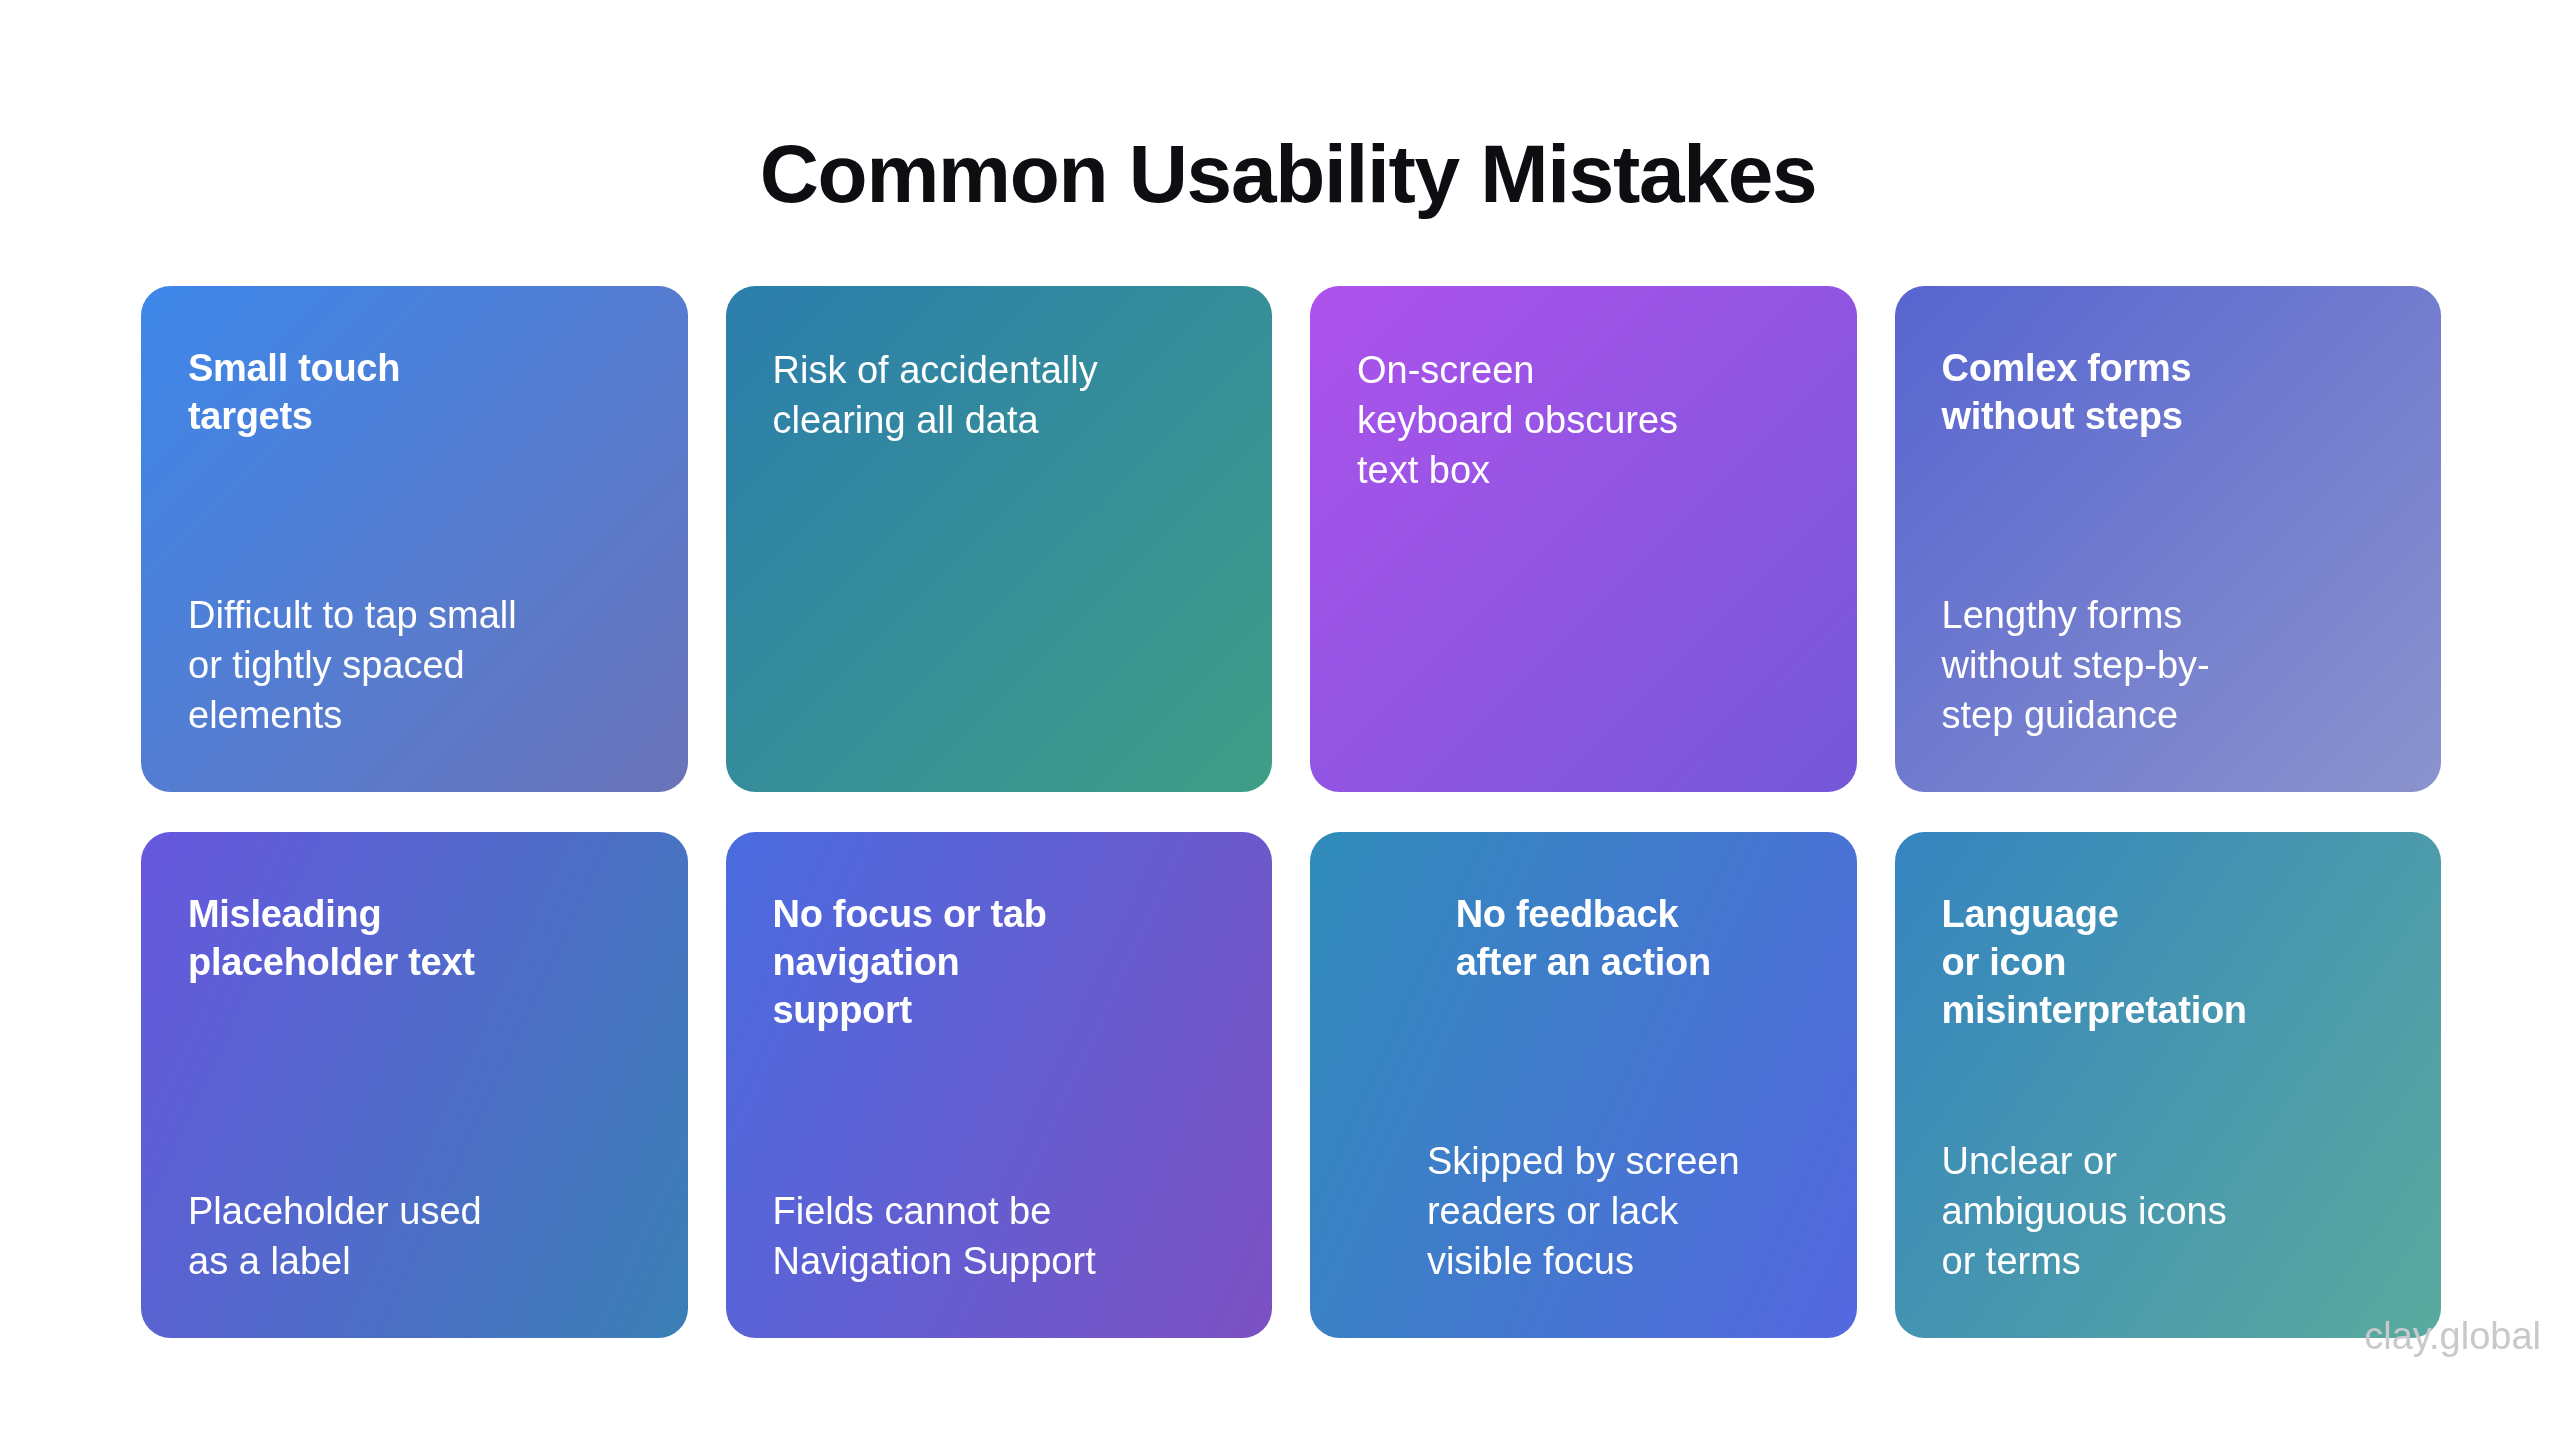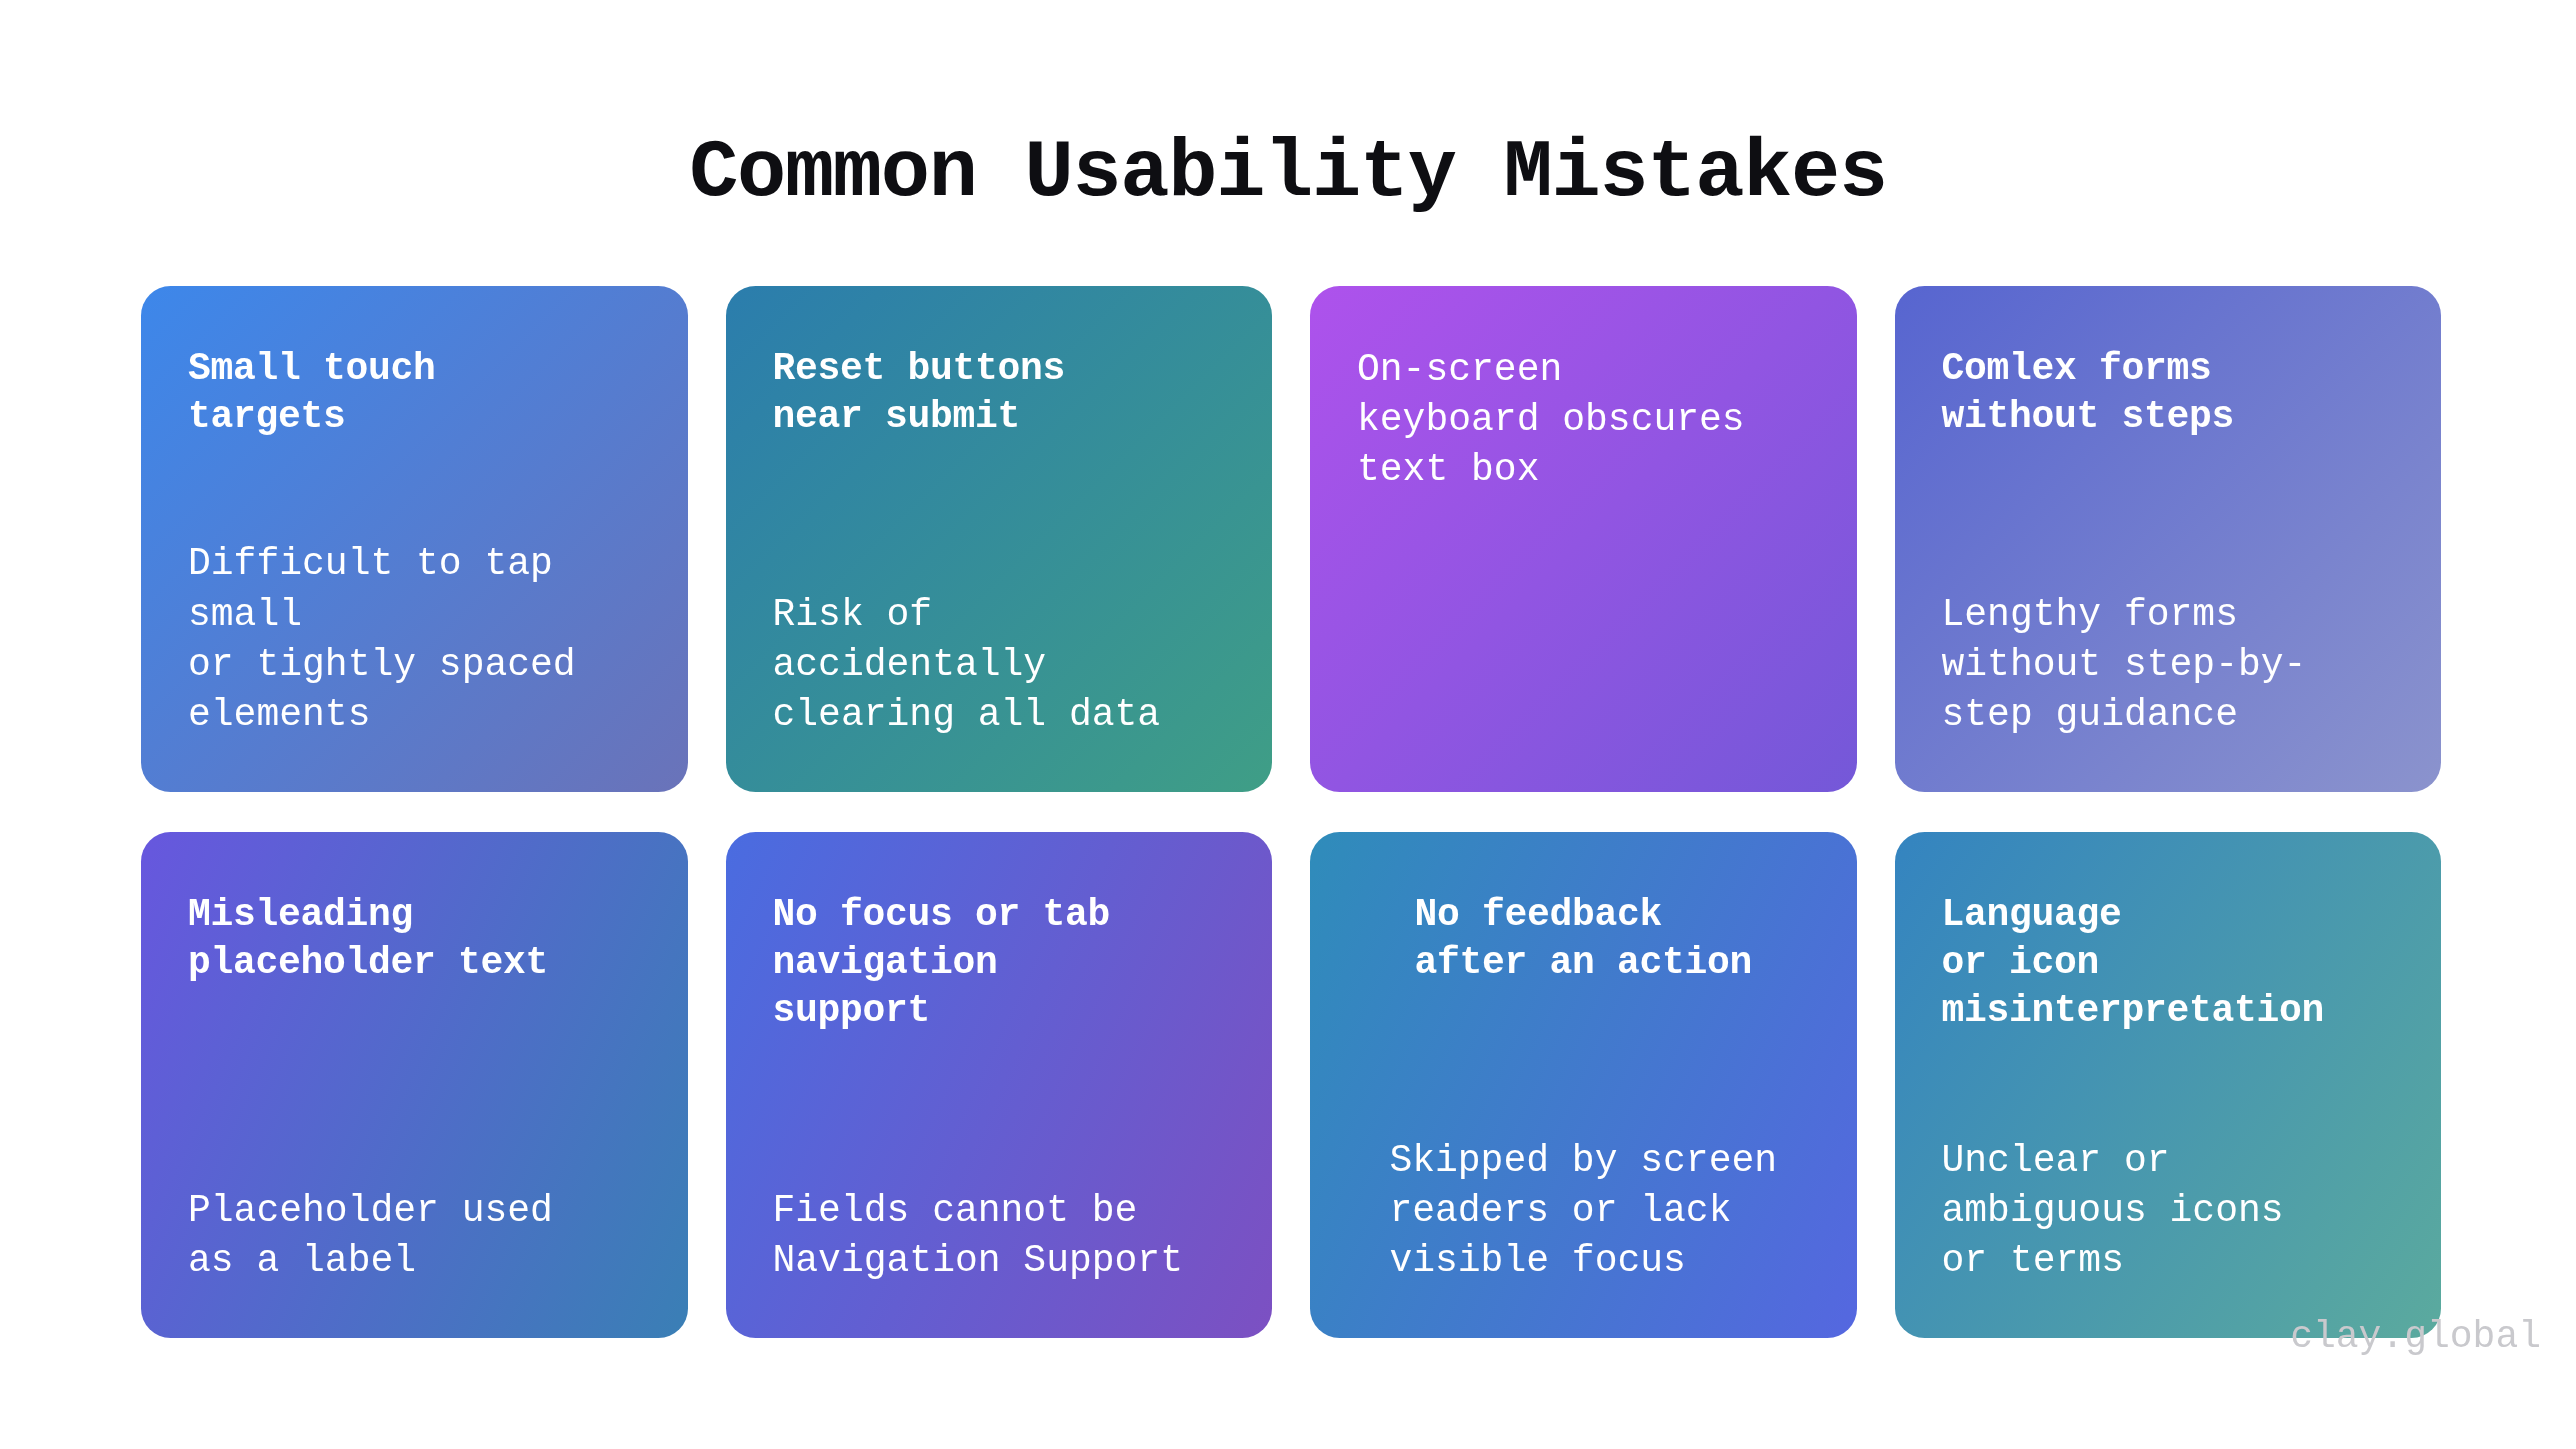--- a/index.html
+++ b/index.html
@@ -5,21 +5,21 @@
   html, body {
     margin: 0;
     padding: 0;
     background: #ffffff;
   }
   .page {
     position: relative;
     width: 2576px;
     height: 1378px;
     background: #ffffff;
-    font-family: Liberation Mono, monospace;
+    font-family: Liberation Sans, sans-serif;
     overflow: hidden;
   }
   .page-title {
     position: absolute;
     top: 129px;
     left: 0;
     width: 100%;
     margin: 0;
     text-align: center;
     font-size: 82px;
@@ -79,22 +79,20 @@
   <div class="cards-grid" id="cards-grid">
   <section class="card" style="background: linear-gradient(135deg, rgb(61, 135, 234), rgb(106, 115, 185)); color: rgb(255, 255, 255);">
     <h2 class="card-title">Small touch
 targets</h2>
     <p class="card-desc">Difficult to tap small
 or tightly spaced
 elements</p>
   </section>
 
   <section class="card" style="background: linear-gradient(135deg, rgb(43, 125, 173), rgb(63, 158, 134)); color: rgb(255, 255, 255);">
-    <h2 class="card-title">Reset buttons
-near submit</h2>
     <p class="card-desc">Risk of accidentally
 clearing all data</p>
   </section>
 
   <section class="card" style="background: linear-gradient(135deg, rgb(174, 82, 236), rgb(116, 88, 216)); color: rgb(255, 255, 255);">
     <p class="card-desc">On-screen
 keyboard obscures
 text box</p>
   </section>
 

